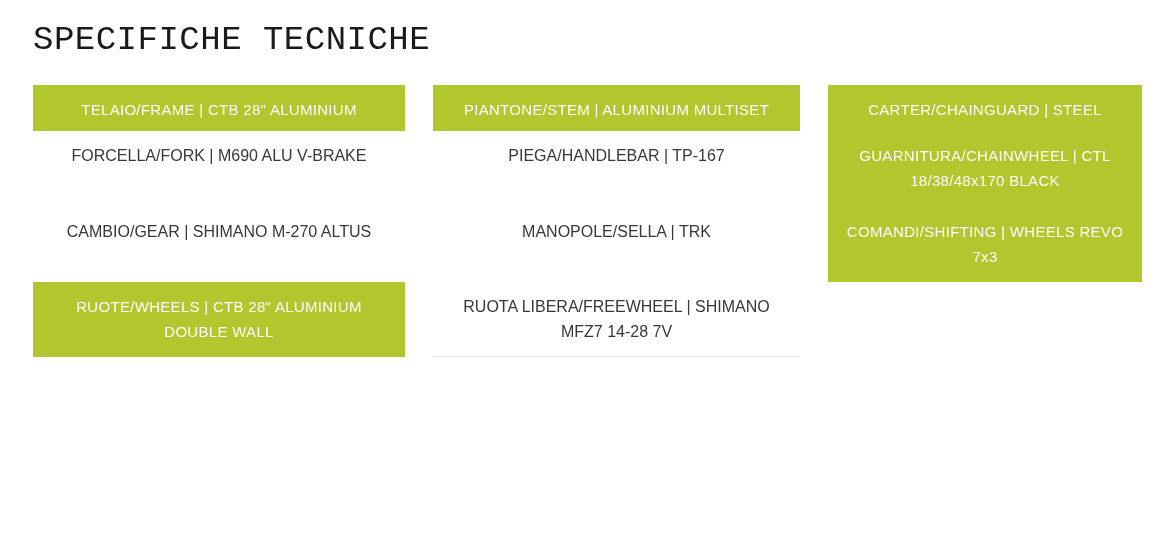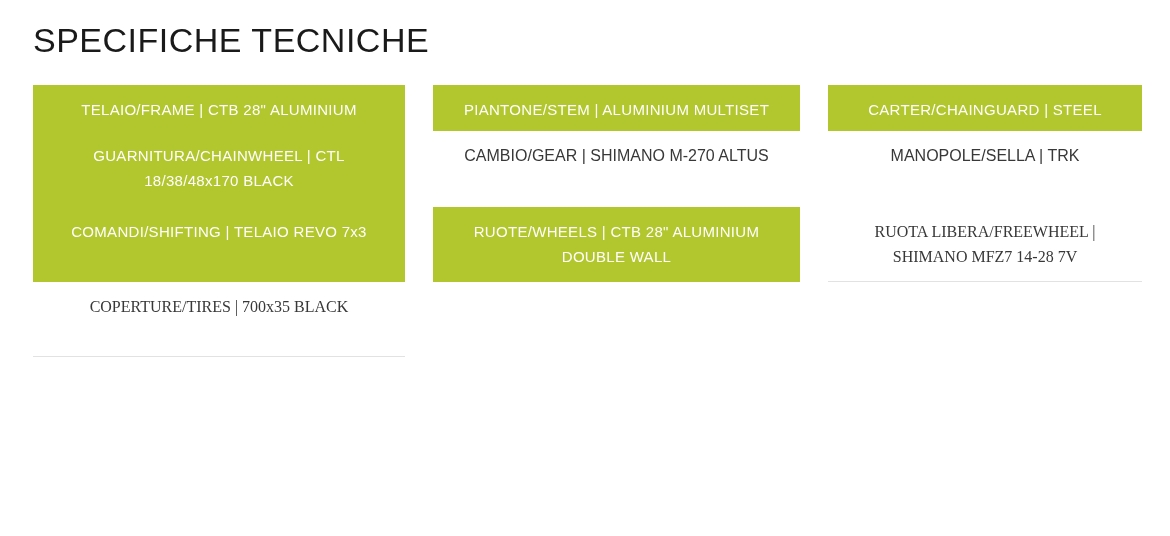--- a/index.html
+++ b/index.html
@@ -22,20 +22,21 @@
     height: 536px;
     overflow: hidden;
   }
   .page-title {
     margin: 20px 28px 0 33px;
     font-size: 34px;
     font-weight: 400;
     line-height: 40px;
     letter-spacing: 0.5px;
     color: var(--title-text);
+    font-family: Liberation Mono, monospace;
   }
   .spec-grid {
     margin: 25px 28px 0 33px;
     display: grid;
     grid-template-columns: 372px 367px 314px;
     grid-template-rows: 46px 76px 75px 75px 75px 73px;
     column-gap: 28px;
   }
   .cell {
     text-align: center;
@@ -50,38 +51,38 @@
     letter-spacing: 0.3px;
   }
   .cell.value {
     background: var(--page-bg);
     color: var(--body-text);
     font-size: 16px;
     line-height: 25px;
   }
   .cell.bottom-edge {
     border-bottom: 1px solid var(--divider);
-    font-family: Liberation Serif, serif;
   }
 </style>
 </head>
 <body>
 
 <h1 class="page-title">SPECIFICHE TECNICHE</h1>
 
 <div class="spec-grid">
 
   <div class="cell header">TELAIO/FRAME | CTB 28" ALUMINIUM</div>
   <div class="cell header">PIANTONE/STEM | ALUMINIUM MULTISET</div>
   <div class="cell header">CARTER/CHAINGUARD | STEEL</div>
 
+  <div class="cell value">FORCELLA/FORK | M690 ALU V-BRAKE</div>
+  <div class="cell value">PIEGA/HANDLEBAR | TP-167</div>
 
   <div class="cell header">GUARNITURA/CHAINWHEEL | CTL 18/38/48x170 BLACK</div>
 
   <div class="cell value">CAMBIO/GEAR | SHIMANO M-270 ALTUS</div>
   <div class="cell value">MANOPOLE/SELLA | TRK</div>
 
-  <div class="cell header">COMANDI/SHIFTING | TELAIO REVO 7x3</div>
+  <div class="cell header">COMANDI/SHIFTING | WHEELS REVO 7x3</div>
   <div class="cell header">RUOTE/WHEELS | CTB 28" ALUMINIUM DOUBLE WALL</div>
 
   <div class="cell value bottom-edge">RUOTA LIBERA/FREEWHEEL | SHIMANO MFZ7 14-28 7V</div>
-  <div class="cell value bottom-edge">COPERTURE/TIRES | 700x35 BLACK</div>
 </div>
 
 </body></html>

